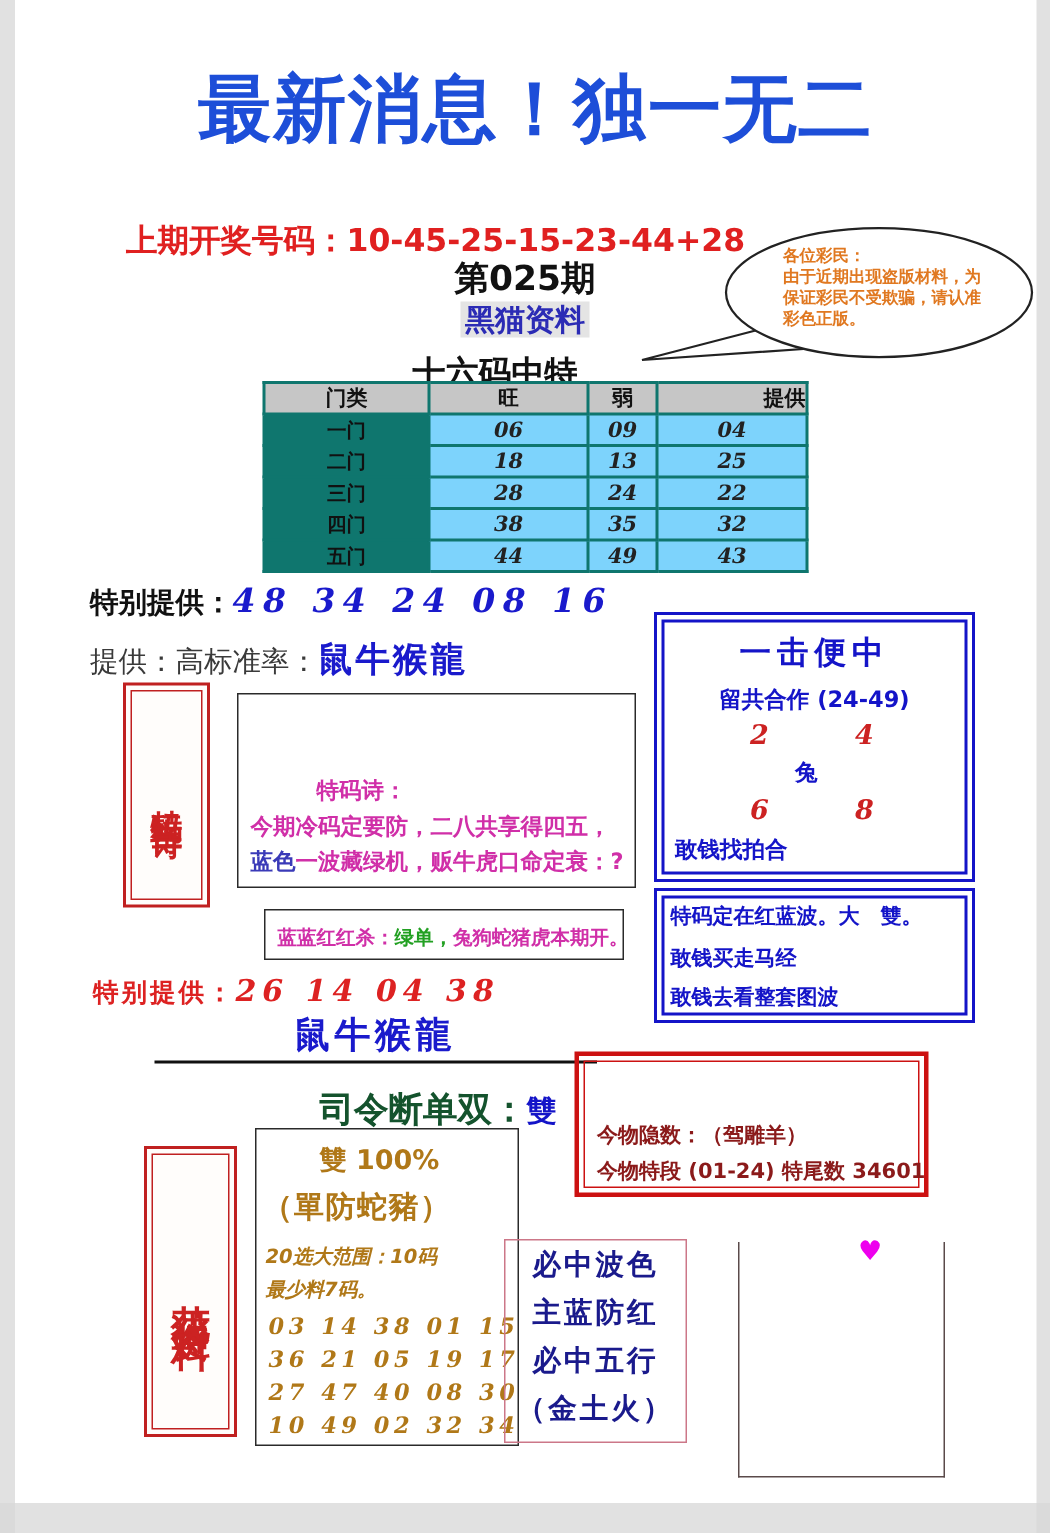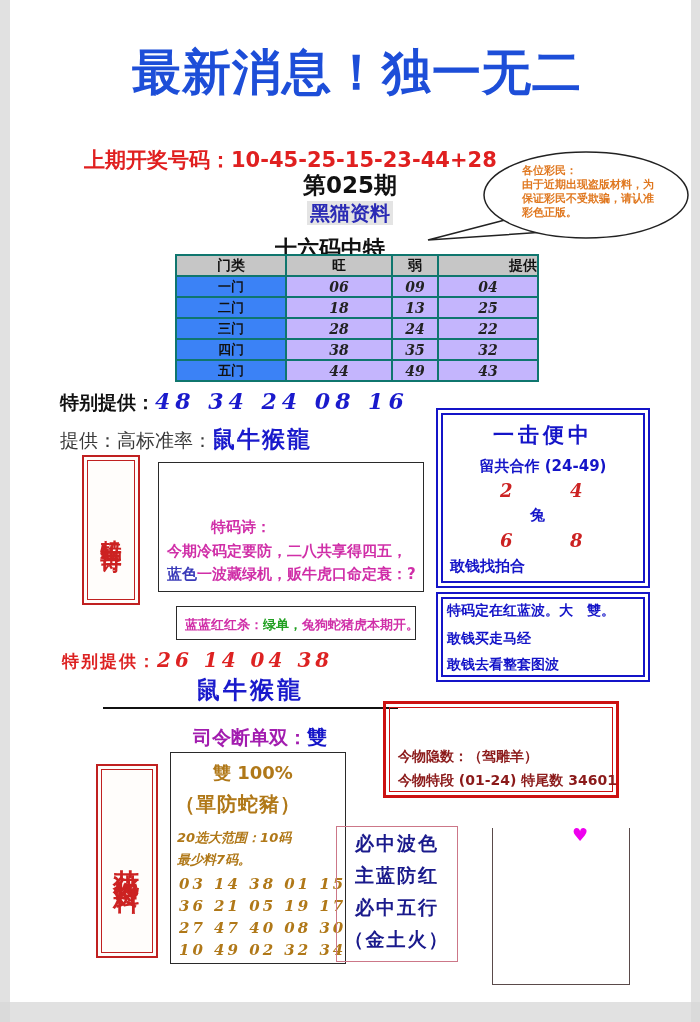--- a/index.html
+++ b/index.html
@@ -16,22 +16,22 @@
   .source span{font-size:20px;font-weight:bold;color:#2b2bb5;background:#e4e4e4;padding:0 3px;}
   .table-title{left:0;top:234px;width:660px;text-align:center;font-size:22px;font-weight:bold;color:#111;}
   
   .bubble-svg{left:405px;top:146px;}
   .bubble-text{left:522px;top:164px;width:142px;font-size:11px;font-weight:bold;
       color:#e07820;line-height:14px;}
   
   .grid{left:175px;top:254px;border-collapse:collapse;}
   .grid td,.grid th{border:2px solid #0f766e;height:19px;text-align:center;padding:0;}
   .grid th{background:#c6c6c6;font-size:14px;color:#111;}
-  .grid td.lbl{background:#3b82f6;font-size:13px;font-weight:bold;color:#111;}
-  .grid td.val{background:#c4b5fd;font-size:14px;font-weight:bold;font-style:italic;
+  .grid td.lbl{background:#0f766e;font-size:13px;font-weight:bold;color:#111;}
+  .grid td.val{background:#7dd3fc;font-size:14px;font-weight:bold;font-style:italic;
       color:#222;font-family:"DejaVu Serif",serif;}
   
   .special1{left:60px;top:388px;white-space:nowrap;}
   .special1 .lab{font-size:19px;font-weight:bold;color:#111;}
   .special1 .num{font-size:22px;font-weight:bold;font-style:italic;color:#1a1acc;letter-spacing:5px;
       font-family:"DejaVu Serif",serif;}
   .provide{left:60px;top:424px;white-space:nowrap;}
   .provide .lab{font-size:19px;color:#3a3a3a;}
   .provide .zod{font-size:23px;font-weight:900;color:#1a1acc;letter-spacing:2px;}
   
@@ -66,21 +66,21 @@
   .kill-box .p2{color:#22a022;}
   
   .special2{left:62px;top:648px;white-space:nowrap;}
   .special2 .lab{font-size:17px;font-weight:bold;color:#dd2222;letter-spacing:2px;}
   .special2 .num{font-size:20px;font-weight:bold;font-style:italic;color:#dd2222;letter-spacing:4px;
       font-family:"DejaVu Serif",serif;}
   .zodiac2{left:100px;top:674px;width:300px;text-align:center;font-size:24px;font-weight:900;
       color:#1a1acc;letter-spacing:3px;}
   .underline{left:103px;top:707px;width:295px;height:2px;background:#111;}
   .commander{left:193px;top:724px;white-space:nowrap;}
-  .commander .lab{font-size:19px;font-weight:bold;color:#a21caf;}
+  .commander .lab{font-size:23px;font-weight:bold;color:#14532d;margin-left:20px;}
   .commander .val{font-size:20px;font-weight:bold;color:#1414c8;}
   
   .flower-side{left:96px;top:764px;width:58px;height:190px;}
   .flower-side .vtext{writing-mode:vertical-rl;text-orientation:upright;font-size:26px;
       font-weight:bold;color:#cc2222;letter-spacing:6px;}
   .flower-box{left:170px;top:752px;width:176px;height:212px;border:1px solid #2a2a2a;
       box-sizing:border-box;color:#b07818;}
   .fc1{position:absolute;left:42px;top:8px;font-size:18px;font-weight:bold;}
   .fc2{position:absolute;left:4px;top:38px;font-size:20px;font-weight:bold;letter-spacing:1px;}
   .fc3{position:absolute;left:6px;top:76px;font-size:13px;font-weight:bold;font-style:italic;}

